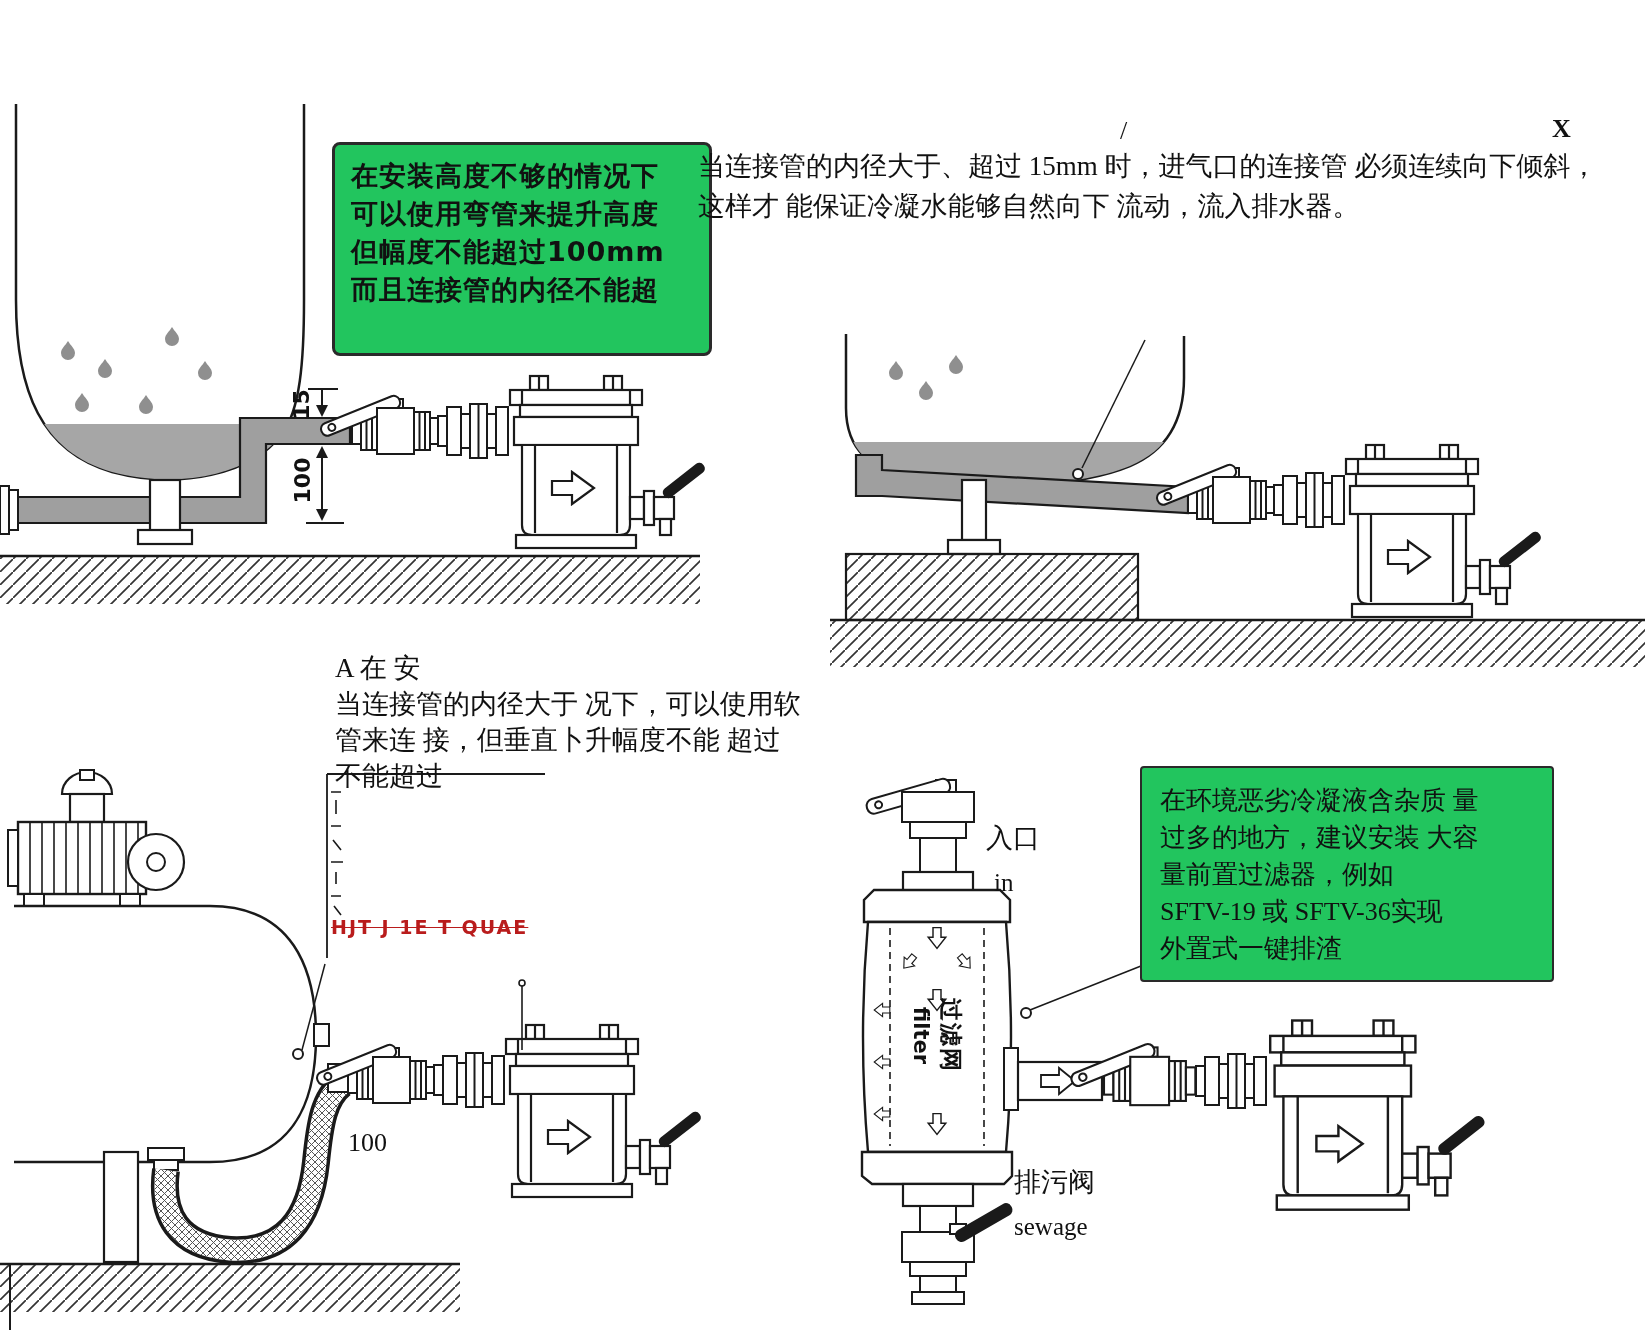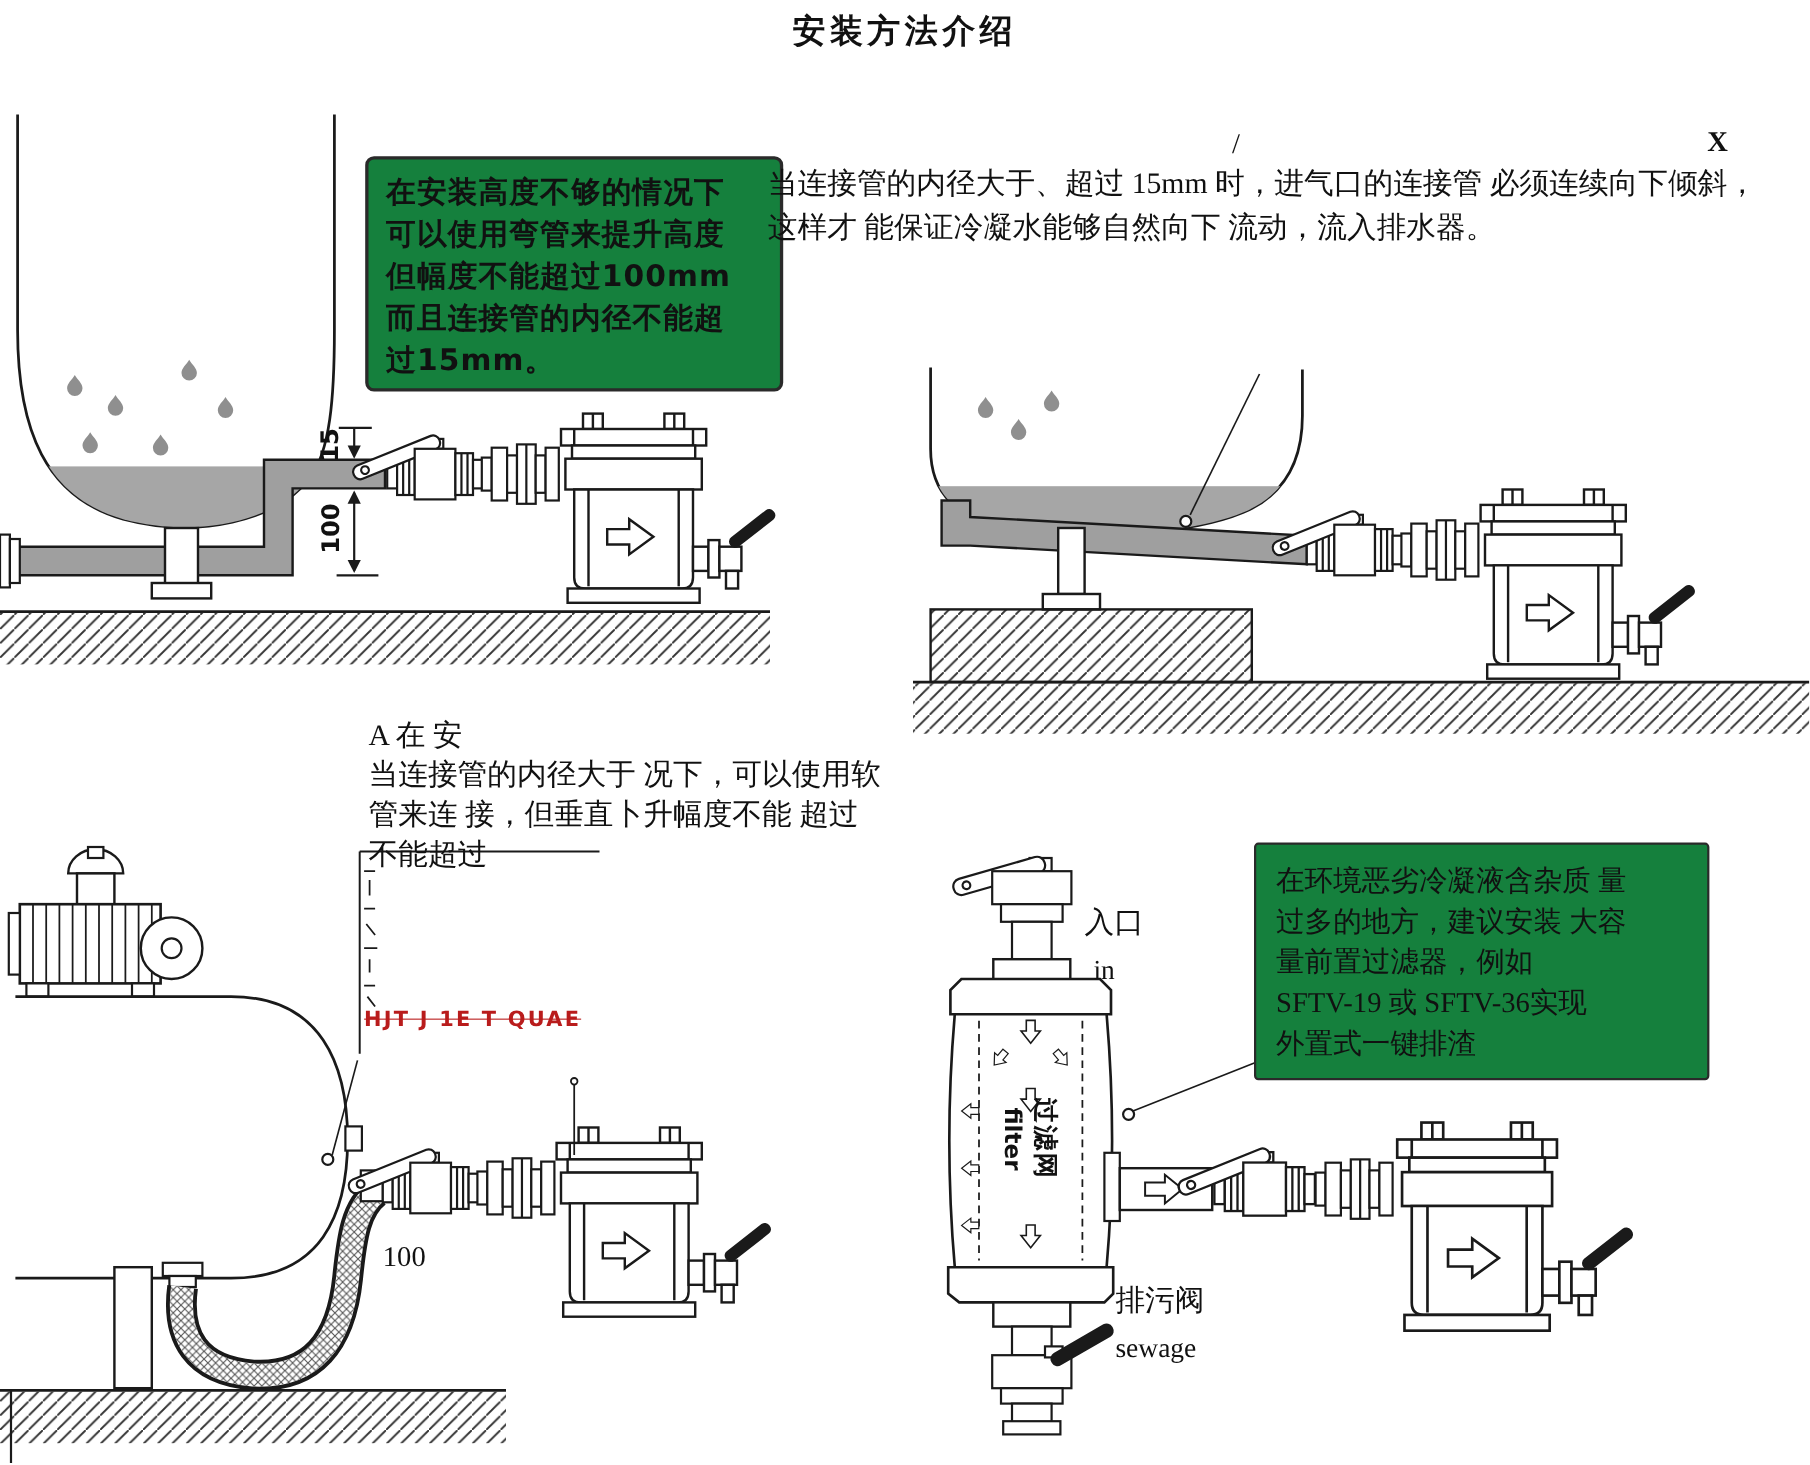--- a/index.html
+++ b/index.html
@@ -1,21 +1,21 @@
 <!DOCTYPE html>
 <html><head>
 <meta charset="utf-8">
 <style>
   html,body{margin:0;padding:0;background:#fff;}
   .page{position:relative;width:1645px;height:1332px;background:#fff;overflow:hidden;
         font-family:"Liberation Serif","DejaVu Serif",serif;color:#111;}
   .abs{position:absolute;}
   .title{left:0;top:8px;width:1645px;text-align:center;font-size:30px;font-weight:600;letter-spacing:4px;}
   .art{position:absolute;left:0;top:0;}
-  .callout-box{border:3px solid #2a2a2a;border-radius:8px;background:#15803d;
+  .callout-box{border:3px solid #2a2a2a;border-radius:8px;background:#22c55e;
                font-family:"DejaVu Sans","Liberation Sans",sans-serif;font-weight:700;}
   .tl-box{left:332px;top:142px;width:352px;height:196px;padding:12px 6px 0 16px;
           font-size:27px;line-height:38px;letter-spacing:1px;}
   .br-box{left:1140px;top:766px;width:388px;height:198px;padding:14px 4px 0 18px;
           font-family:"Liberation Serif","DejaVu Serif",serif;font-weight:400;
           font-size:26px;line-height:37px;border-width:2.5px;border-radius:4px;}
   .para{font-size:27px;line-height:40px;}
   .tr-para{left:698px;top:146px;width:950px;}
   .mid-para{left:335px;top:650px;width:470px;line-height:36px;}
   .corner-x{left:1552px;top:114px;font-size:26px;font-weight:700;}
@@ -279,28 +279,26 @@
 
     <use href="#valve" transform="translate(1104,1081) scale(1.05)"></use>
     <use href="#unions" transform="translate(1196,1081) scale(1.0)"></use>
     <use href="#trap" transform="translate(1268,1081) scale(1.1)"></use>
 
     <line x1="1146" y1="964" x2="1030" y2="1010" stroke="#1a1a1a" stroke-width="1.5"></line>
     <circle cx="1026" cy="1013" r="5" fill="#fff" stroke="#1a1a1a" stroke-width="2"></circle>
   </g>
 </svg>
 
-<div class="abs title">安装方法介绍</div>
 
 <div class="abs callout-box tl-box">
   <div>在安装高度不够的情况下</div>
   <div>可以使用弯管来提升高度</div>
   <div>但幅度不能超过100mm</div>
   <div>而且连接管的内径不能超</div>
-  <div>过15mm。</div>
 </div>
 
 <div class="abs para tr-para">
   <div>当连接管的内径大于、超过 15mm 时，进气口的连接管 必须连续向下倾斜，</div>
   <div>这样才 能保证冷凝水能够自然向下 流动，流入排水器。</div>
 </div>
 <div class="abs corner-x">X</div>
 <div class="abs slash">/</div>
 
 <div class="abs para mid-para">

